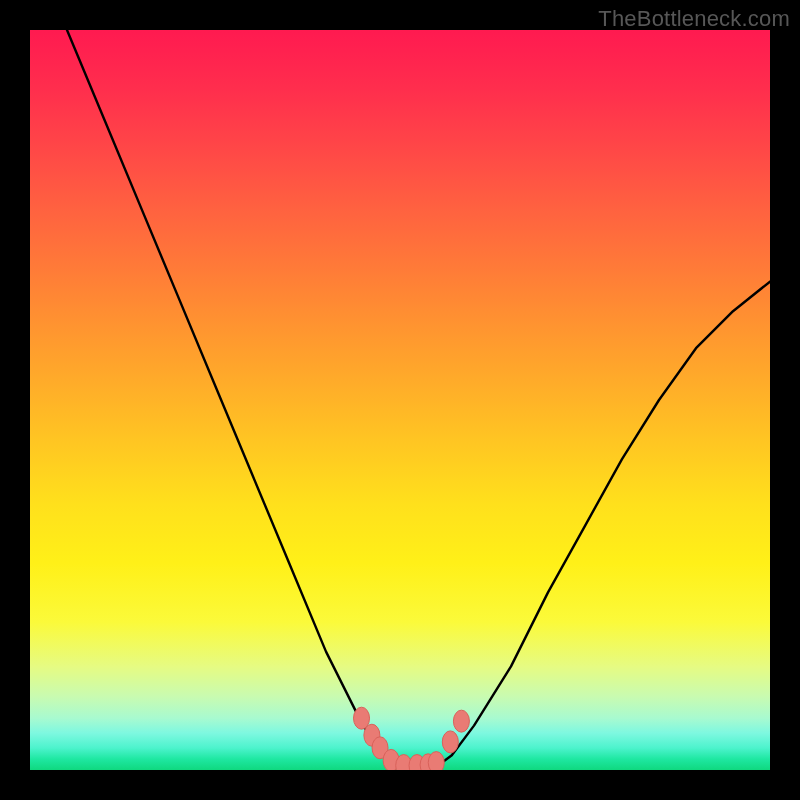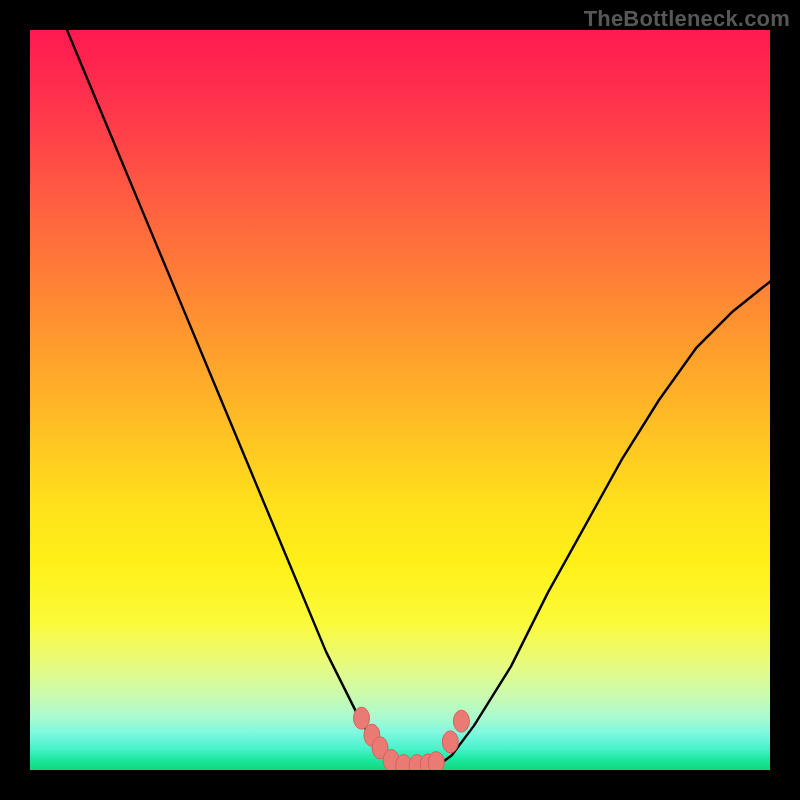--- a/index.html
+++ b/index.html
@@ -49,21 +49,21 @@
     top: 0;
     width: 740px;
     height: 740px;
   }
   .watermark {
     position: absolute;
     top: 6px;
     right: 10px;
     color: #575757;
     font-size: 22px;
-    font-weight: 700;
+    font-weight: 400;
     letter-spacing: 0.2px;
     user-select: none;
   }
 </style>
 </head>
 <body>
 
 <div class="frame">
 
   <div class="plot-area">

